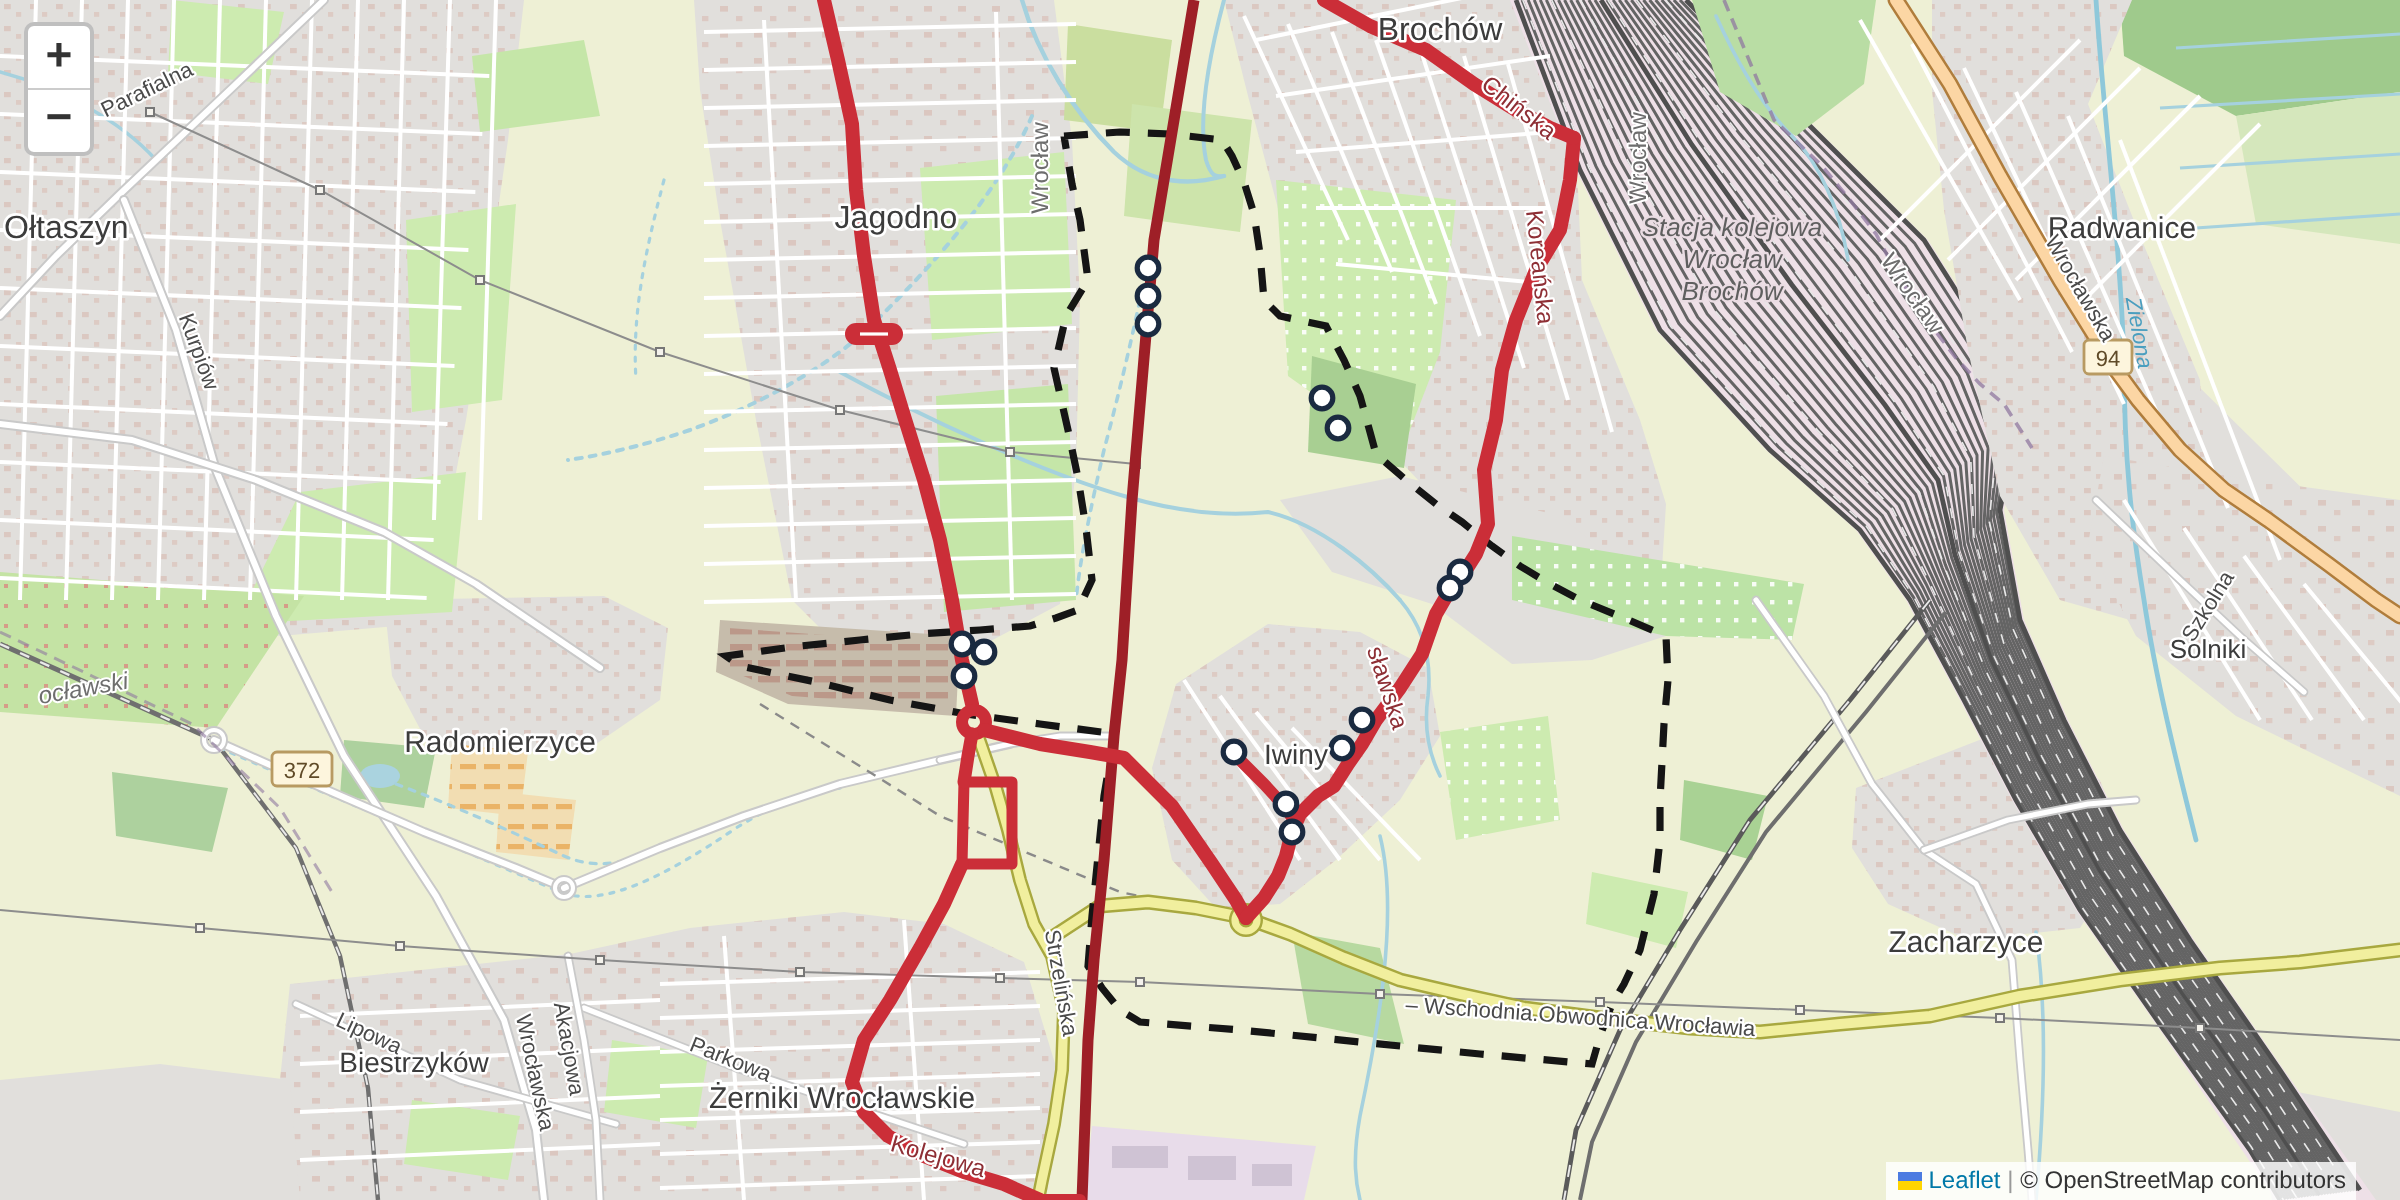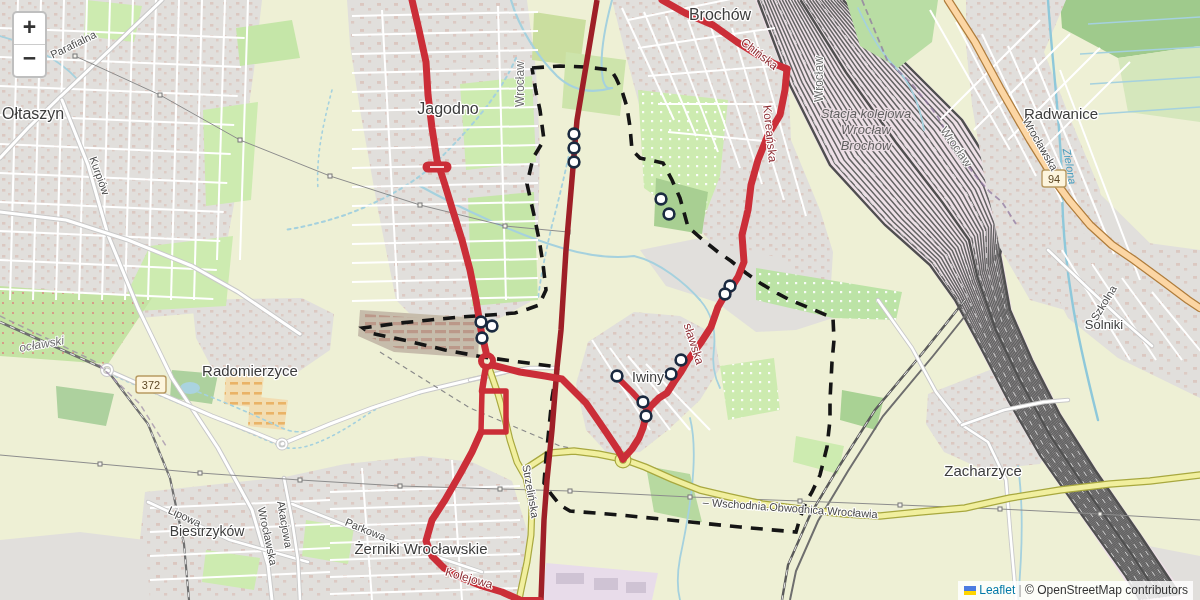--- a/index.html
+++ b/index.html
@@ -6,21 +6,21 @@
 text{font-family:"Liberation Sans",sans-serif;}
 .town{fill:#3c3c3c;stroke:#fff;stroke-width:2.6px;paint-order:stroke;stroke-linejoin:round;}
 .st{fill:#4a4a4a;stroke:#fff;stroke-width:2.2px;paint-order:stroke;stroke-linejoin:round;font-size:11px;}
 .red{fill:#8e2f35;stroke:#fff;stroke-width:2.2px;paint-order:stroke;stroke-linejoin:round;font-size:12px;}
 .bnd{fill:#6e6e6e;stroke:#fff;stroke-width:2px;paint-order:stroke;stroke-linejoin:round;font-size:12px;}
 .ital{font-style:italic;}
 .zoomctl{position:absolute;left:12px;top:11px;width:31px;height:63px;background:#fff;
  border:2px solid rgba(0,0,0,0.25);border-radius:5px;z-index:50;}
 .zoomctl .zb{width:31px;height:31px;text-align:center;font:bold 23px/29px "Liberation Sans",sans-serif;color:#333;}
 .zoomctl .sep{border-top:1px solid #ccc;}
-.attr{position:absolute;right:7px;bottom:0;height:19px;background:rgba(255,255,255,0.82);
+.attr{position:absolute;right:22px;bottom:0;height:19px;background:rgba(255,255,255,0.82);
  font:12px/19px "Liberation Sans",sans-serif;color:#333;padding:0 5px 0 6px;z-index:50;white-space:nowrap;}
 .attr a{color:#0078A8;text-decoration:none;}
 .flag{display:inline-block;width:12px;height:9px;vertical-align:-1px;margin-right:3px;
  background:linear-gradient(#4c7be1 50%,#ffd500 50%);}
 </style></head>
 <body>
 <div style="position:relative;width:1200px;height:600px">
 <svg width="1200" height="600" viewBox="0 0 1200 600" xmlns="http://www.w3.org/2000/svg">
 <defs>
 <pattern id="bld" width="13" height="11" patternUnits="userSpaceOnUse">

